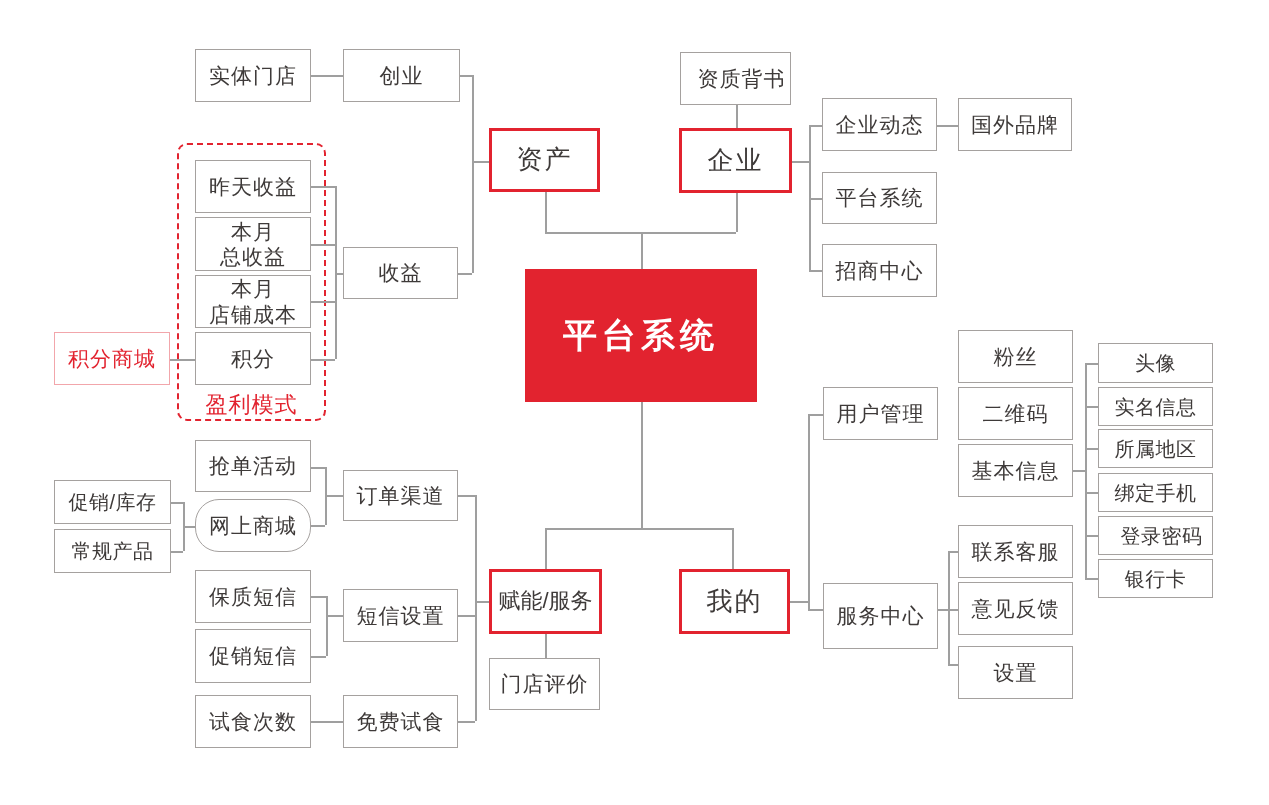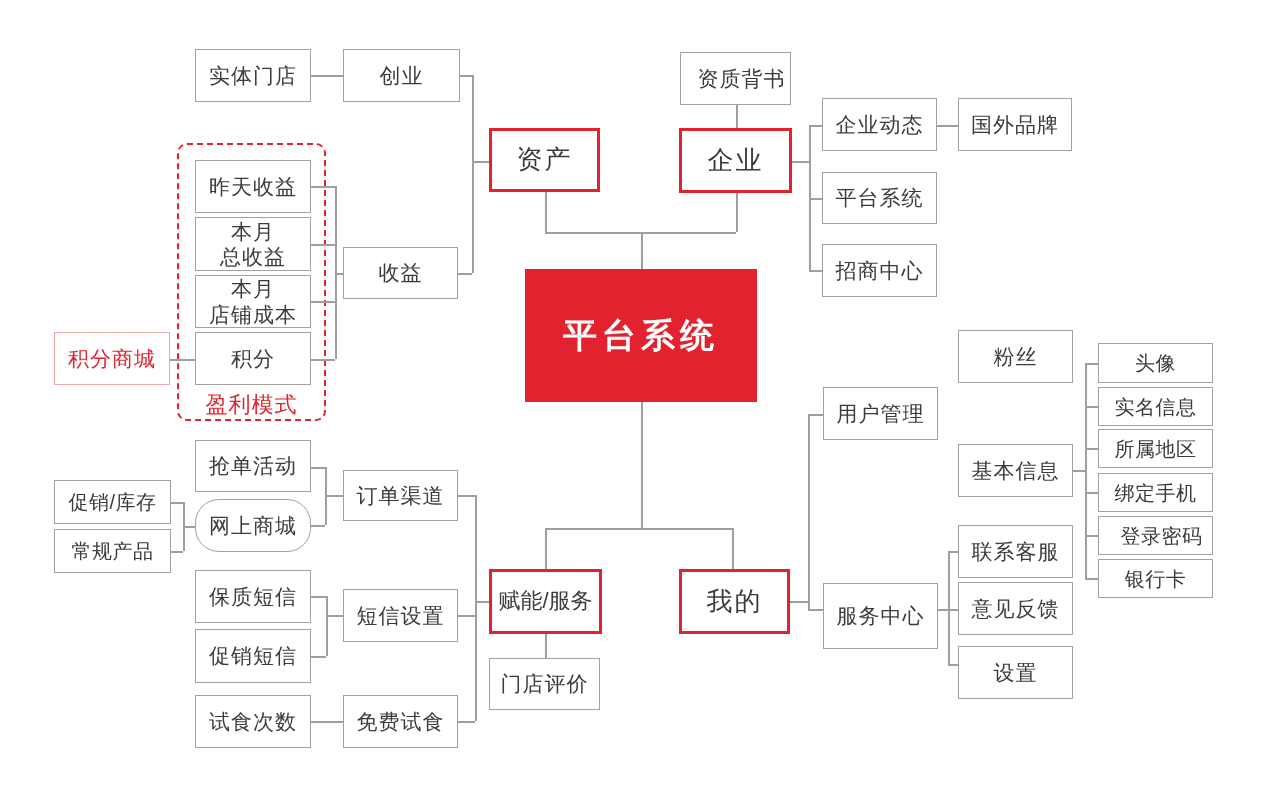--- a/index.html
+++ b/index.html
@@ -182,20 +182,23 @@
     </div>
     <div class="node" style="left: 823px; top: 387px; width: 115px; height: 53px;">
       <span>用户管理</span>
     </div>
     <div class="node" style="left: 823px; top: 583px; width: 115px; height: 66px;">
       <span>服务中心</span>
     </div>
     <div class="node" style="left: 958px; top: 330px; width: 115px; height: 53px;">
       <span>粉丝</span>
     </div>
+    <div class="node" style="left: 958px; top: 387px; width: 115px; height: 53px;">
+      <span>二维码</span>
+    </div>
     <div class="node" style="left: 958px; top: 444px; width: 115px; height: 53px;">
       <span>基本信息</span>
     </div>
     <div class="node" style="left: 958px; top: 525px; width: 115px; height: 53px;">
       <span>联系客服</span>
     </div>
     <div class="node" style="left: 958px; top: 582px; width: 115px; height: 53px;">
       <span>意见反馈</span>
     </div>
     <div class="node" style="left: 958px; top: 638px; width: 115px; height: 53px; margin-top: 8px;">

